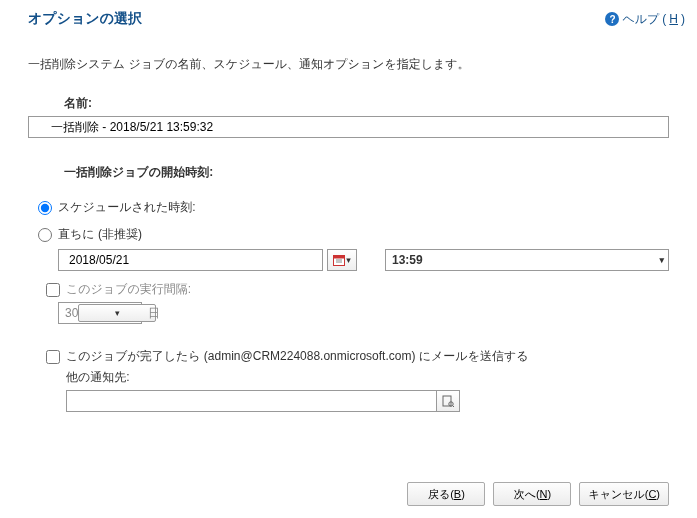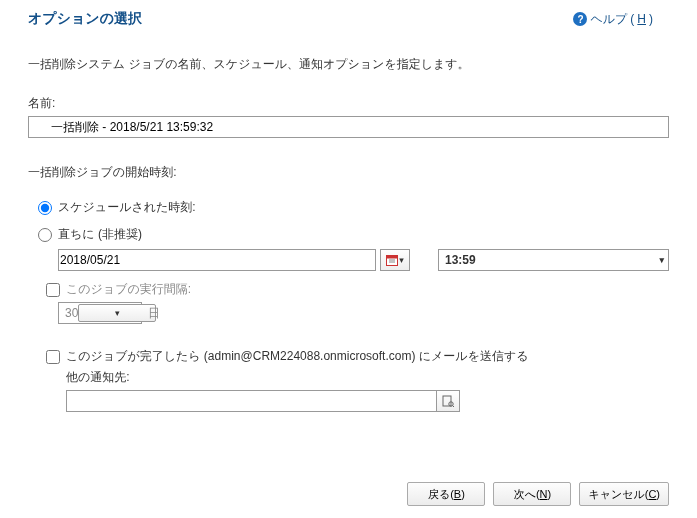--- a/index.html
+++ b/index.html
@@ -8,21 +8,21 @@
     padding: 0;
     font-family: "Meiryo", "MS PGothic", sans-serif;
     font-size: 12px;
     color: #333;
     background: #fff;
     width: 697px;
     height: 518px;
     position: relative;
   }
   .header {
-    padding: 10px 44px 8px 28px;
+    padding: 10px 12px 8px 28px;
     display: flex;
     justify-content: space-between;
   }
   .page-title {
     color: #135089;
     font-size: 14px;
     font-weight: bold;
   }
   .help-link {
     color: #135089;
@@ -44,22 +44,23 @@
     font-size: 10px;
     font-weight: bold;
   }
   .content {
     padding: 8px 28px 0 28px;
   }
   .intro {
     margin: 12px 0 22px 0;
   }
   .label-title {
-    font-weight: normal;
+    font-weight: bold;
     margin-bottom: 4px;
+    margin-left: 36px;
   }
   .name-input {
     width: 100%;
     height: 22px;
     border: 1px solid #999;
     padding: 2px 22px;
     font-family: inherit;
     font-size: 12px;
   }
   .section {
@@ -76,24 +77,24 @@
     width: 14px;
     height: 14px;
   }
   .sched-row {
     margin: 4px 0 4px 30px;
     display: flex;
     align-items: center;
     gap: 4px;
   }
   .date-input {
-    width: 318px;
-    height: 22px;
-    border: 1px solid #999;
-    padding: 2px 1px;
+    width: 265px;
+    height: 22px;
+    border: 1px solid #999;
+    padding: 2px 10px;
     font-family: inherit;
     font-size: 12px;
   }
   .cal-btn {
     width: 30px;
     height: 22px;
     border: 1px solid #999;
     background: linear-gradient(#fff,#eee);
     display: inline-flex;
     align-items: center;

